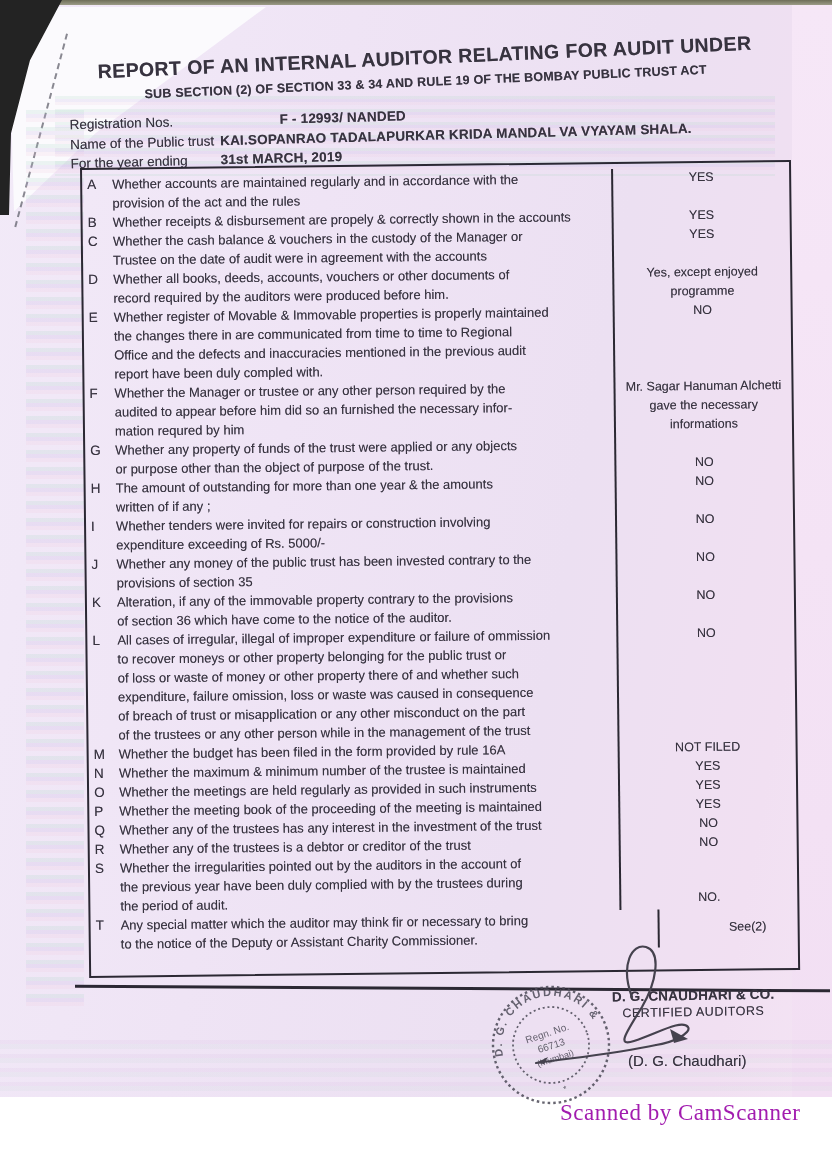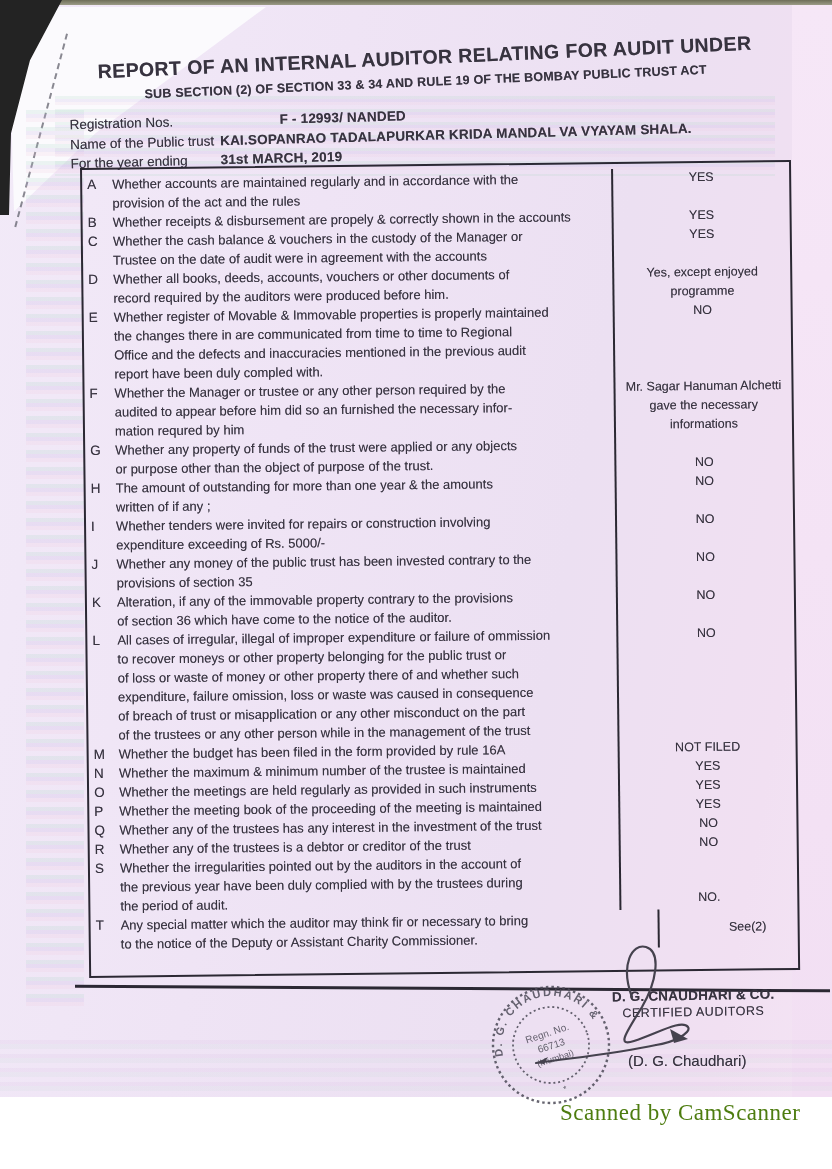--- a/index.html
+++ b/index.html
@@ -64,21 +64,21 @@
   .pd-row .lbl{width:60px;}
   .firm-block{position:absolute;left:612px;top:988px;text-align:center;transform:rotate(-1deg);}
   .firm-name{font-size:13.5px;font-weight:700;letter-spacing:.2px;white-space:nowrap;}
   .firm-title{font-size:12.5px;letter-spacing:.5px;margin-top:2px;white-space:nowrap;}
   .signatory{position:absolute;left:628px;top:1052px;font-size:15px;white-space:nowrap;}
   .signature-svg{position:absolute;left:420px;top:935px;width:300px;height:145px;}
   .stamp{position:absolute;left:488px;top:982px;width:126px;height:126px;opacity:.85;
     transform:rotate(-18deg);}
 
   .watermark{position:absolute;left:560px;top:1100px;font-family:"Liberation Serif",serif;
-    font-size:23px;color:#4d7c0f;letter-spacing:.5px;}
+    font-size:23px;color:#a21caf;letter-spacing:.5px;}
 </style>
 </head>
 <body>
 
 <div class="screenshot">
 
   <div class="scan-page"></div>
   <div class="scan-right-strip"></div>
   <div class="edge-top"></div>
   <div class="white-wedge"></div>

